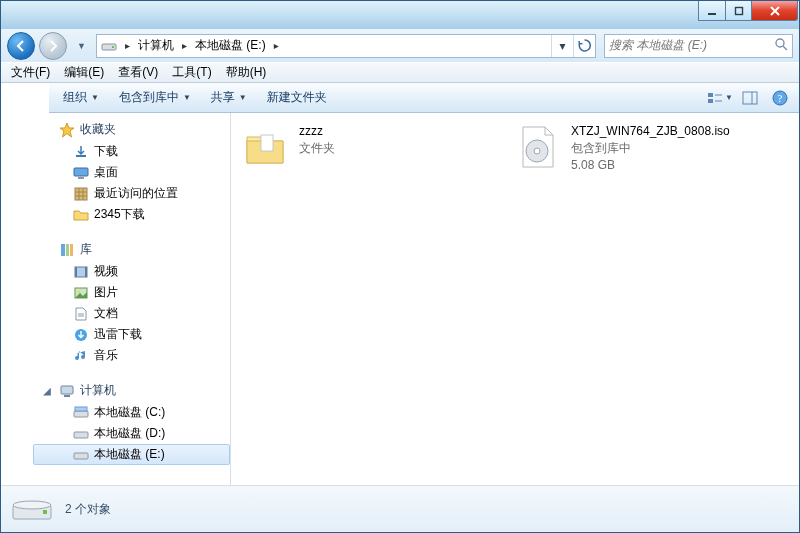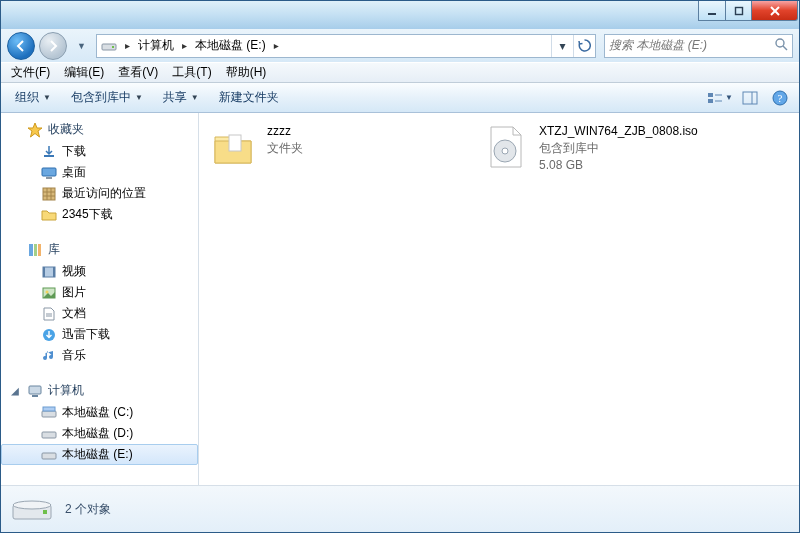--- a/index.html
+++ b/index.html
@@ -19,26 +19,26 @@
   .address { flex:1; height:24px; border:1px solid #9db7cf; background:#fff; display:flex; align-items:center; }
   .addr-icon { width:20px; height:20px; display:flex; align-items:center; justify-content:center; margin:0 2px;}
   .addr-seg { display:flex; align-items:center; padding:0 4px; height:22px; }
   .addr-arrow { font-size:10px; color:#333; padding:0 4px; }
   .addr-buttons { margin-left:auto; display:flex; }
   .addr-btn { width:22px; height:22px; display:flex; align-items:center; justify-content:center; border-left:1px solid #d0dce8; color:#345; }
   .search { width:189px; height:24px; border:1px solid #9db7cf; background:#fff; margin-left:4px; display:flex; align-items:center; padding:0 4px; color:#777; font-style:italic; gap:4px; }
   .search .sicon { margin-left:auto; }
   .menubar { height:21px; background:linear-gradient(to bottom,#f5f9fc,#e6eef6); border-top:1px solid #fff; border-bottom:1px solid #c0cdd9; display:flex; align-items:center; padding:0 4px; gap:2px; }
   .menubar .mitem { padding:2px 6px; }
-  .toolbar { height:30px; background:linear-gradient(to bottom,#fafdff,#e6f1fa 50%,#d5e8f7); border-bottom:1px solid #a9c1d9; display:flex; align-items:center; padding:11px 6px; gap:4px; }
+  .toolbar { height:30px; background:linear-gradient(to bottom,#fafdff,#e6f1fa 50%,#d5e8f7); border-bottom:1px solid #a9c1d9; display:flex; align-items:center; padding:11px 6px; gap:4px;margin-left:48px; }
   .tbtn { padding:3px 8px; display:flex; align-items:center; gap:4px; color:#1a3e66; }
   .tbtn .drop { font-size:8px; color:#345; }
   .toolbar .spacer { flex:1; }
   .toolbar .iconbtn { width:26px; height:22px; display:flex; align-items:center; justify-content:center; color:#34547a; }
-  .body { flex:1; display:flex; min-height:0; background:#fff; }
+  .body { flex:1; display:flex; min-height:0; background:#fff;padding-left:32px; }
   .sidebar { width:198px; border-right:1px solid #d6dfe8; overflow:auto; padding-top:6px; }
   .navgroup { margin-bottom:14px; }
   .navhead { display:flex; align-items:center; gap:5px; padding:2px 4px 3px 10px; color:#1f3b5a; }
   .navhead .expand { width:11px; font-size:13px; color:#5a7490; line-height:1; font-family: "Segoe UI Symbol","Consolas",monospace;}
   .navitem { display:flex; align-items:center; gap:5px; padding:2px 4px 2px 40px; }
   .navitem.selected { background:linear-gradient(to bottom,#eaf3fd,#d4e7fb); border:1px solid #a8cdee; border-radius:2px; padding:1px 3px 1px 39px; }
   .icon16 { width:16px; height:16px; display:flex; align-items:center; justify-content:center; flex-shrink:0;}
   .content { flex:1; display:flex; gap:32px; padding:10px 10px; align-items:flex-start; overflow:auto;}
   .item { display:flex; gap:10px; width:240px; }
   .item .big-icon { width:48px; height:48px; display:flex; align-items:center; justify-content:center; }

